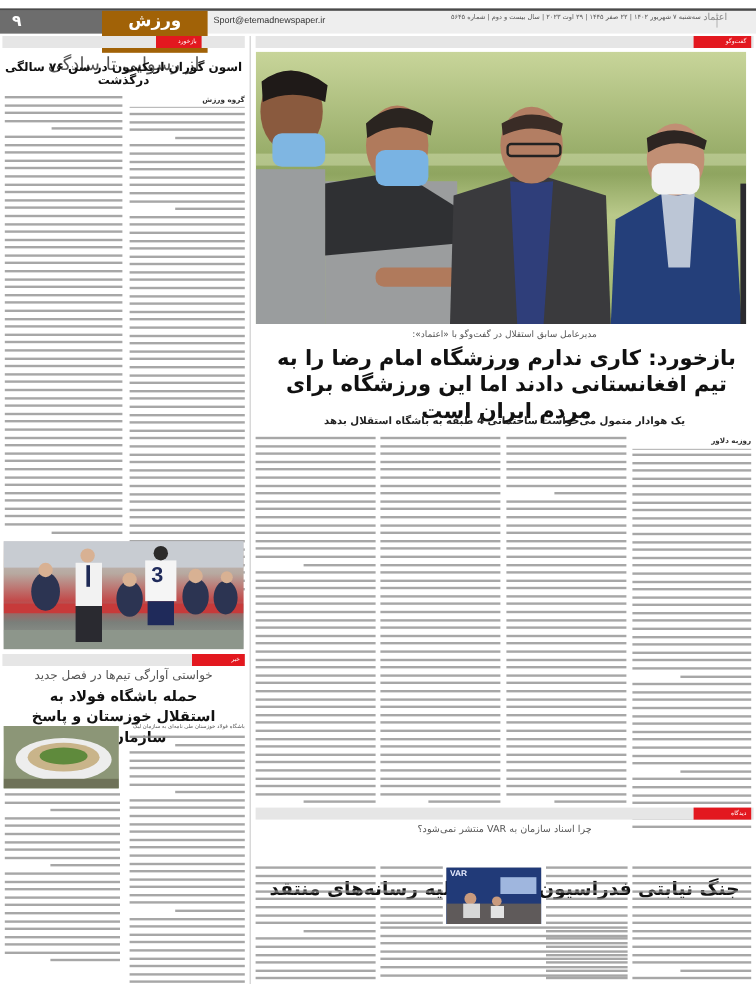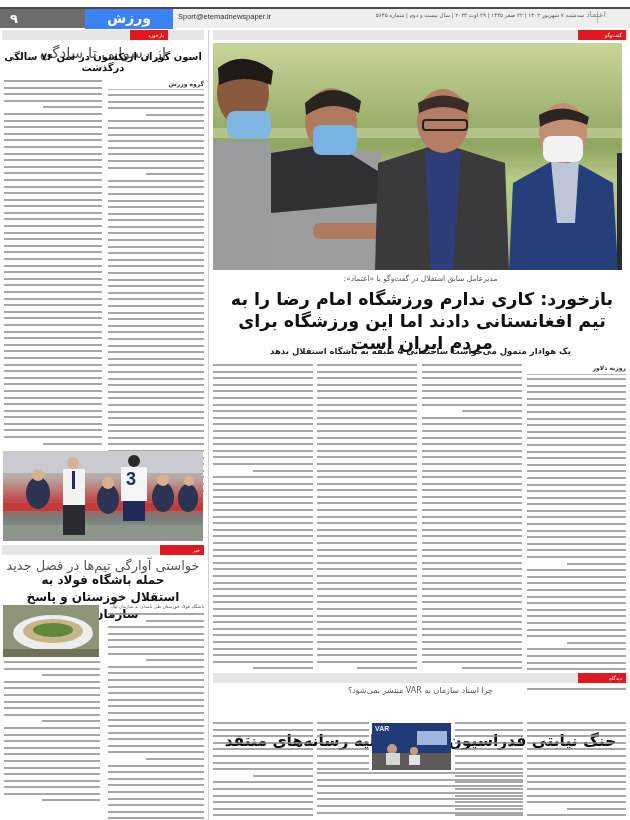--- a/index.html
+++ b/index.html
@@ -1,21 +1,21 @@
 <!DOCTYPE html>
 <html><head>
 <meta charset="utf-8">
 <style>
   html,body{margin:0;padding:0;background:#fff;}
   body{width:630px;height:820px;overflow:hidden;position:relative;font-family:"DejaVu Sans",sans-serif;color:#222;}
   .abs{position:absolute;}
   
   .topbar{left:0;top:7px;width:630px;height:19px;border-top:2px solid #4a4a4a;background:#eee;}
   .pagenum{left:0;top:9px;width:85px;height:19px;background:#6d6d6d;color:#fff;font-size:13px;font-weight:bold;line-height:19px;padding-left:10px;box-sizing:border-box;}
-  .section-name{left:85px;top:9px;width:88px;height:20px;background:#3b82f6;color:#fff;font-size:14px;font-weight:bold;line-height:19px;text-align:center;}
+  .section-name{left:85px;top:9px;width:88px;height:35px;background:#a16207;color:#fff;font-size:14px;font-weight:bold;line-height:19px;text-align:center;}
   .email{left:178px;top:12px;font-family:"Liberation Sans",sans-serif;font-size:7.5px;color:#333;}
   .dateline{right:46px;top:12px;font-size:5.5px;color:#555;direction:rtl;}
   .logo{right:24px;top:10px;font-size:8px;color:#888;text-align:center;}
   .logo-sep{right:32px;top:11px;width:1px;height:12px;background:#bbb;}
   
   .secbar{height:10px;background:#e6e6e6;}
   .tag{height:10px;background:#e3181f;color:#fff;font-size:5px;line-height:10px;padding:0 4px;box-sizing:border-box;direction:rtl;text-align:right;}
   .col-divider{background:#cfcfcf;width:1px;}
   
   .kicker{direction:rtl;text-align:center;color:#555;}
@@ -197,21 +197,21 @@
 
     <rect x="118" y="16" width="26" height="34" fill="#f5f5f5"></rect>
     <circle cx="131" cy="10" r="6" fill="#2b2a2a"></circle>
     <rect x="120" y="50" width="22" height="20" fill="#1f2a5a"></rect>
   </svg>
   <div class="abs" style="left:123px;top:18px;font-size:18px;font-weight:bold;color:#1f2a5a;font-family:'Liberation Sans',sans-serif;">3</div>
 </div>
 
 <div class="abs secbar" style="left:2px;top:545px;width:202px;"></div>
 <div class="abs tag" style="left:160px;top:545px;width:44px;">خبر</div>
-<div class="abs kicker" style="left:2px;top:558px;width:202px;font-size:13px;">خواستی آوارگی تیم‌ها در فصل جدید</div>
+<div class="abs kicker" style="left:2px;top:558px;width:202px;font-size:10px;">خواستی آوارگی تیم‌ها در فصل جدید</div>
 <div class="abs headline" style="left:22px;top:572px;width:162px;font-size:12px;line-height:17px;">حمله باشگاه فولاد به استقلال خوزستان و پاسخ سازمان لیگ</div>
 
 <div class="abs photo" style="left:3px;top:605px;width:96px;height:52px;background:linear-gradient(180deg,#9aa48a 0%,#c9c2b0 50%,#6d7a5a 100%);">
   <svg width="96" height="52" viewBox="0 0 96 52">
     <rect width="96" height="52" fill="#8c9677"></rect>
     <ellipse cx="50" cy="28" rx="40" ry="18" fill="#ededed"></ellipse>
     <ellipse cx="50" cy="26" rx="30" ry="12" fill="#c9b48a"></ellipse>
     <ellipse cx="50" cy="25" rx="20" ry="7" fill="#5f8a3c"></ellipse>
     <rect x="0" y="44" width="96" height="8" fill="#6e7258"></rect>
   </svg>

